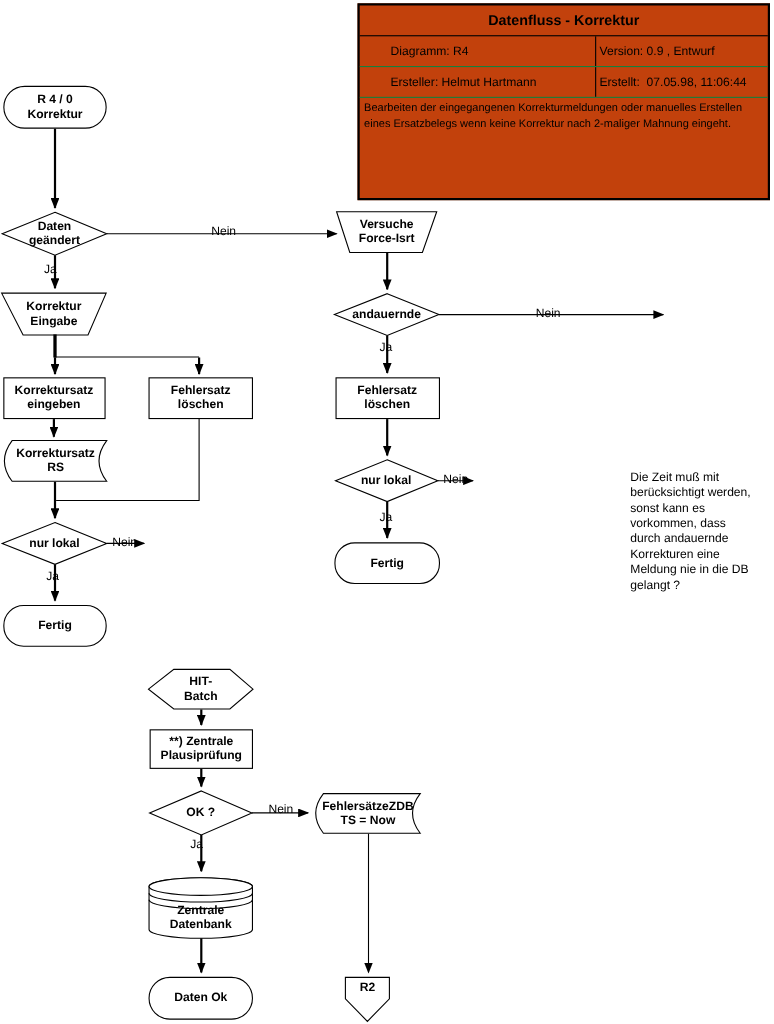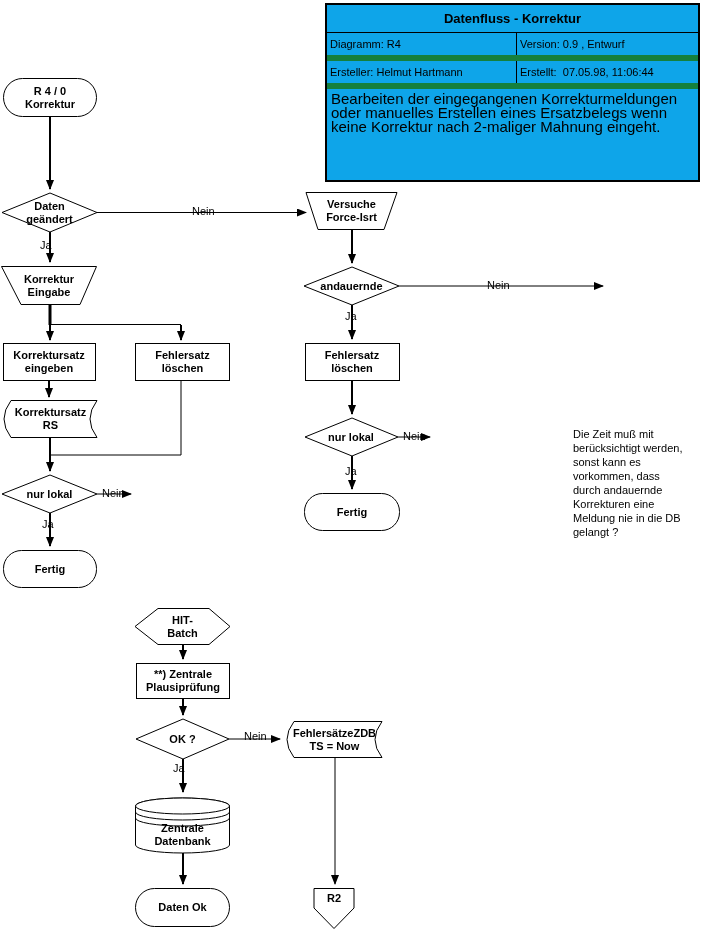--- a/index.html
+++ b/index.html
@@ -10,28 +10,28 @@
   .sn { fill:none; stroke:#000; stroke-width:1; }
   .c  { fill:none; stroke:#000; stroke-width:1; }
   .w2 { stroke-width:2; }
   .w3 { stroke-width:3; }
   .label { position:absolute; z-index:2; display:flex; align-items:center; justify-content:center;
            text-align:center; font-size:11px; line-height:13px; white-space:pre-line;font-weight:bold; }
   .elabel { position:absolute; z-index:2; font-size:11px; line-height:13px; }
   .note { position:absolute; z-index:2; font-size:11px; line-height:14px; white-space:pre-line; text-align:left;margin-top:24px; }
   
   .titleblock { position:absolute; left:325px; top:3px; width:375px; height:179px; z-index:2;
-                border:2px solid #000; box-sizing:border-box; display:flex; flex-direction:column; background:#0ea5e9; }
+                border:2px solid #000; box-sizing:border-box; display:flex; flex-direction:column; background:#c2410c; }
   .tb-title { height:27px; border-bottom:1px solid #000; display:flex; align-items:center; justify-content:center;
               font-weight:bold; font-size:13px; }
-  .tb-row { height:28px; border-bottom:6px solid #15803d; display:flex; flex:0 0 auto; box-sizing:border-box; }
+  .tb-row { height:28px; border-bottom:1px solid #15803d; display:flex; flex:0 0 auto; box-sizing:border-box;padding-left:25px; }
   .tb-cell-l { flex:0 0 190px; border-right:1px solid #000; display:flex; align-items:center;
                padding-left:3px; font-size:11px; white-space:pre; box-sizing:border-box; }
   .tb-cell-r { flex:1; display:flex; align-items:center; padding-left:3px; font-size:11px; white-space:pre; }
-  .tb-desc { flex:1; padding:3px 4px; font-size:15px; line-height:14px; }
+  .tb-desc { flex:1; padding:3px 4px; font-size:10px; line-height:14px; }
 </style>
 </head>
 <body>
 
 <div id="page">
 
   <svg id="canvas" width="704" height="931" viewBox="0 0 704 931">
     <defs>
       <marker id="arr" viewBox="0 0 10 8" markerWidth="10" markerHeight="8" refX="9" refY="4" orient="auto" markerUnits="userSpaceOnUse">
         <path d="M0,0 L10,4 L0,8 Z" fill="#000"></path>

